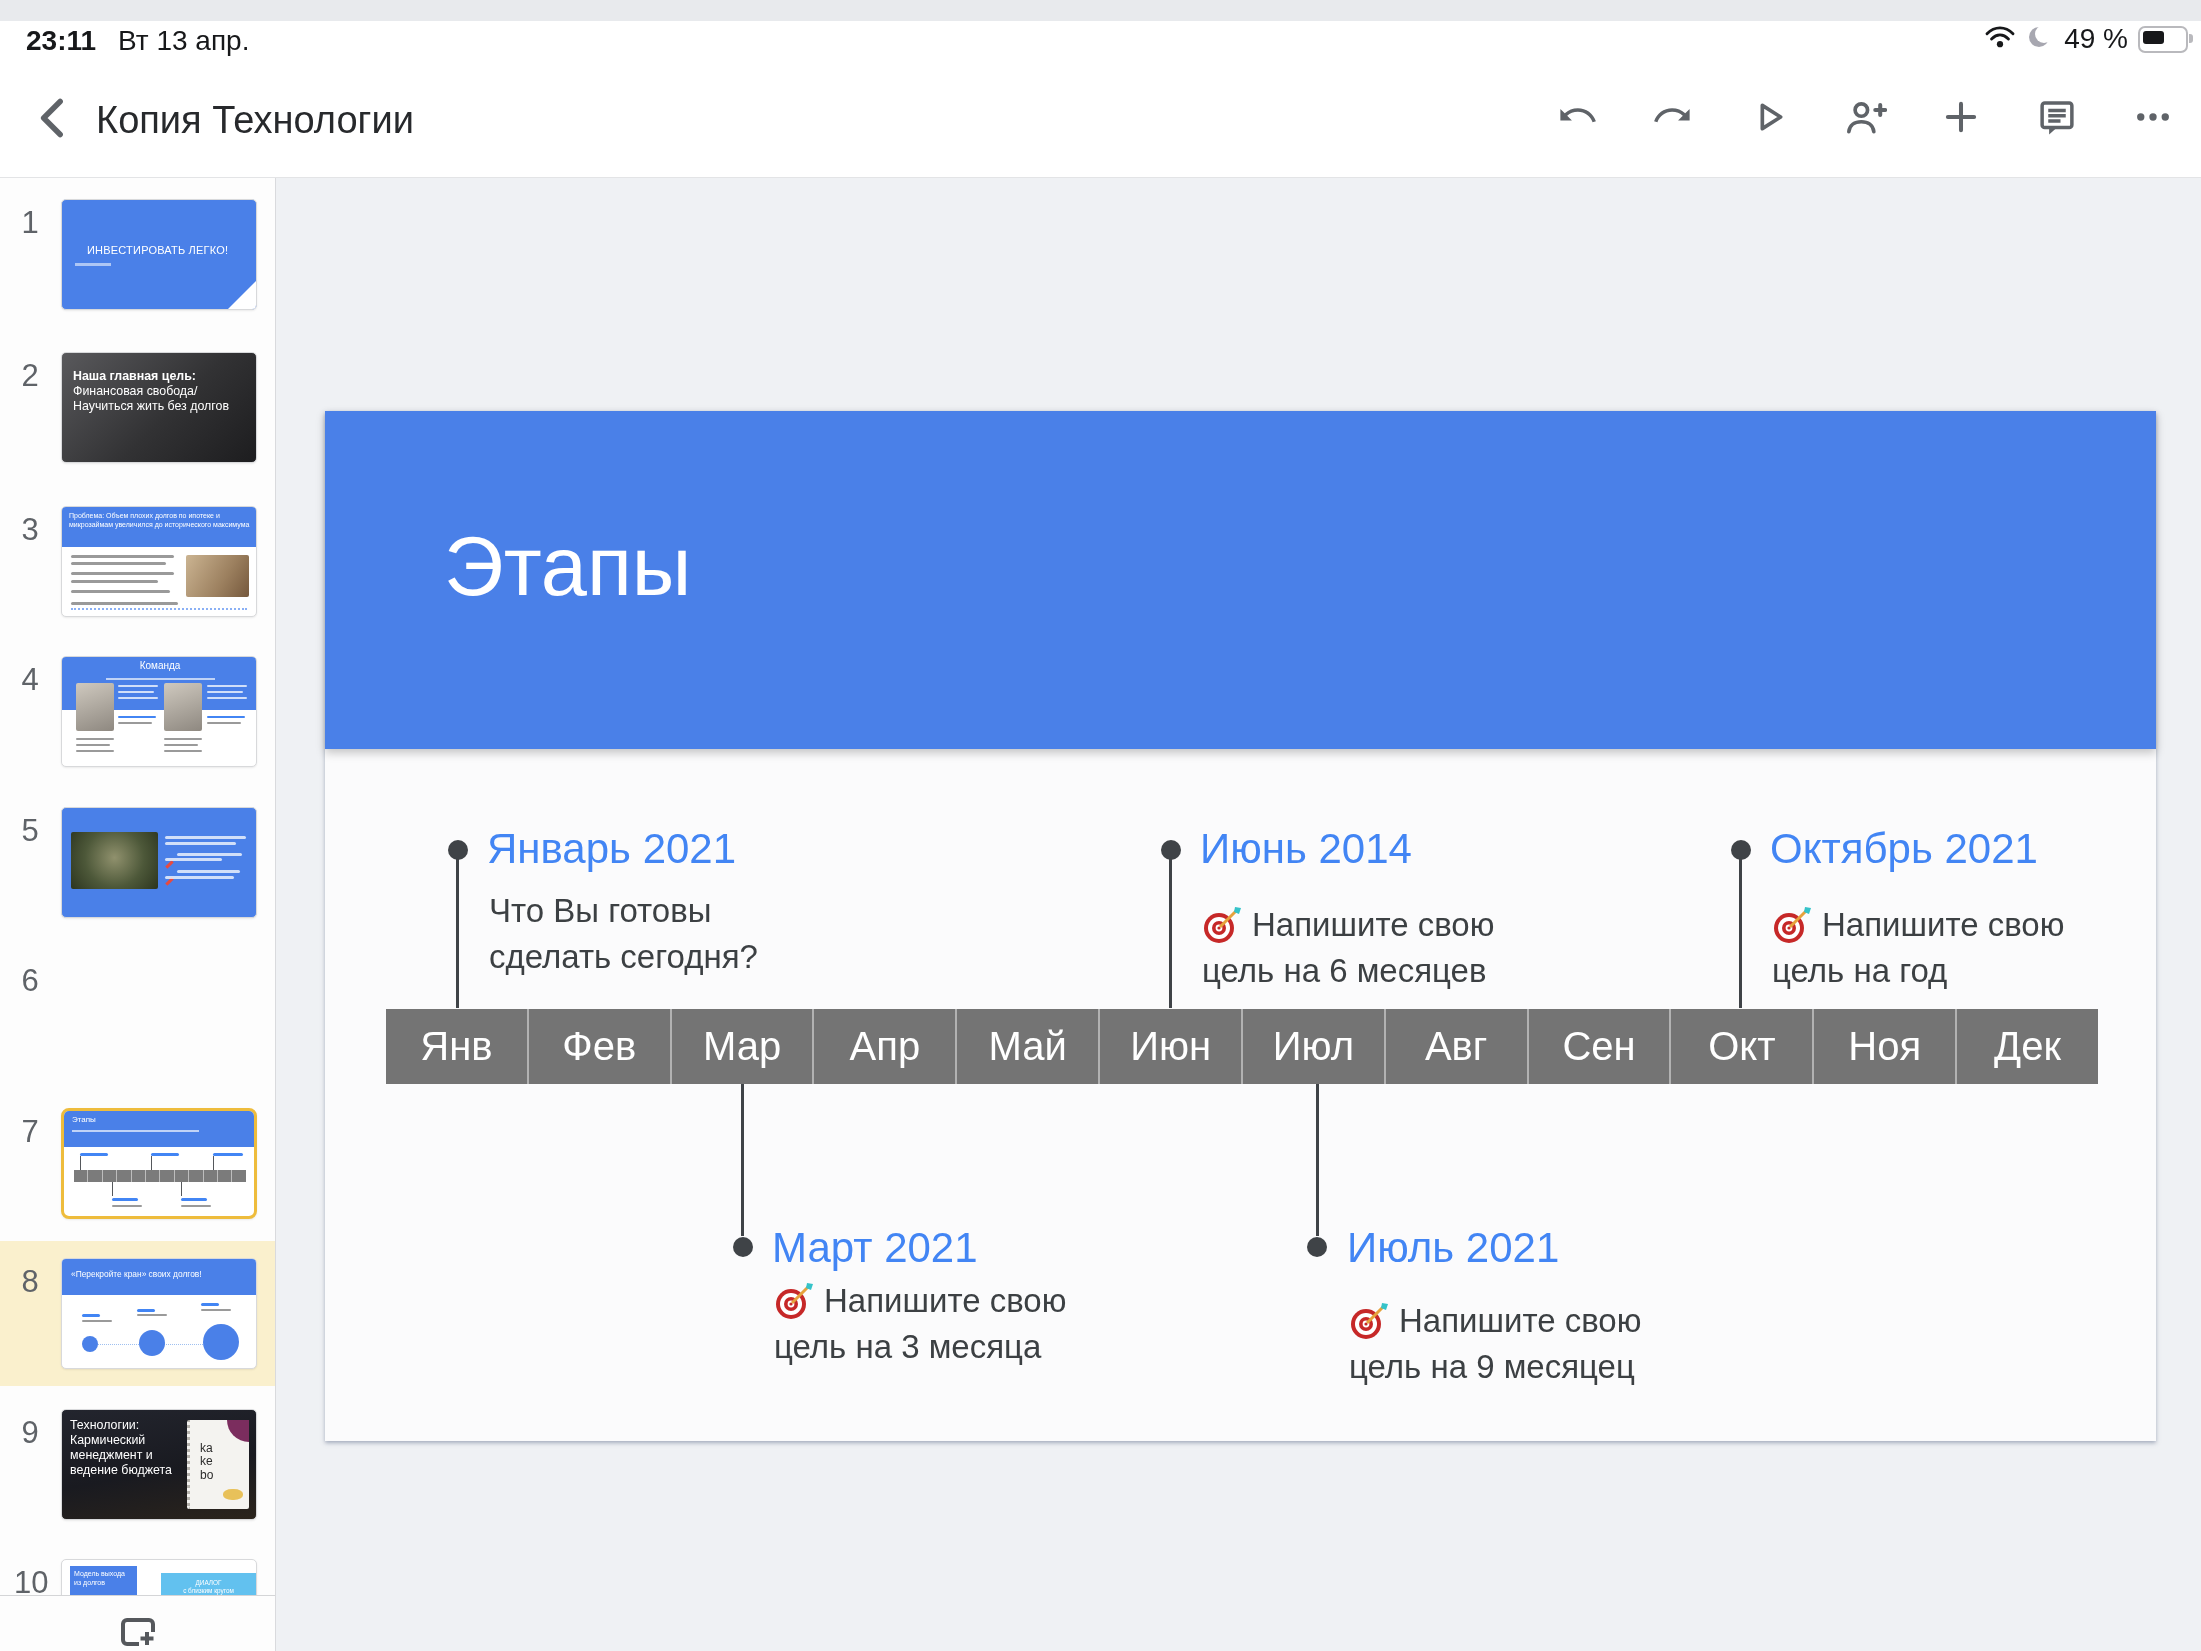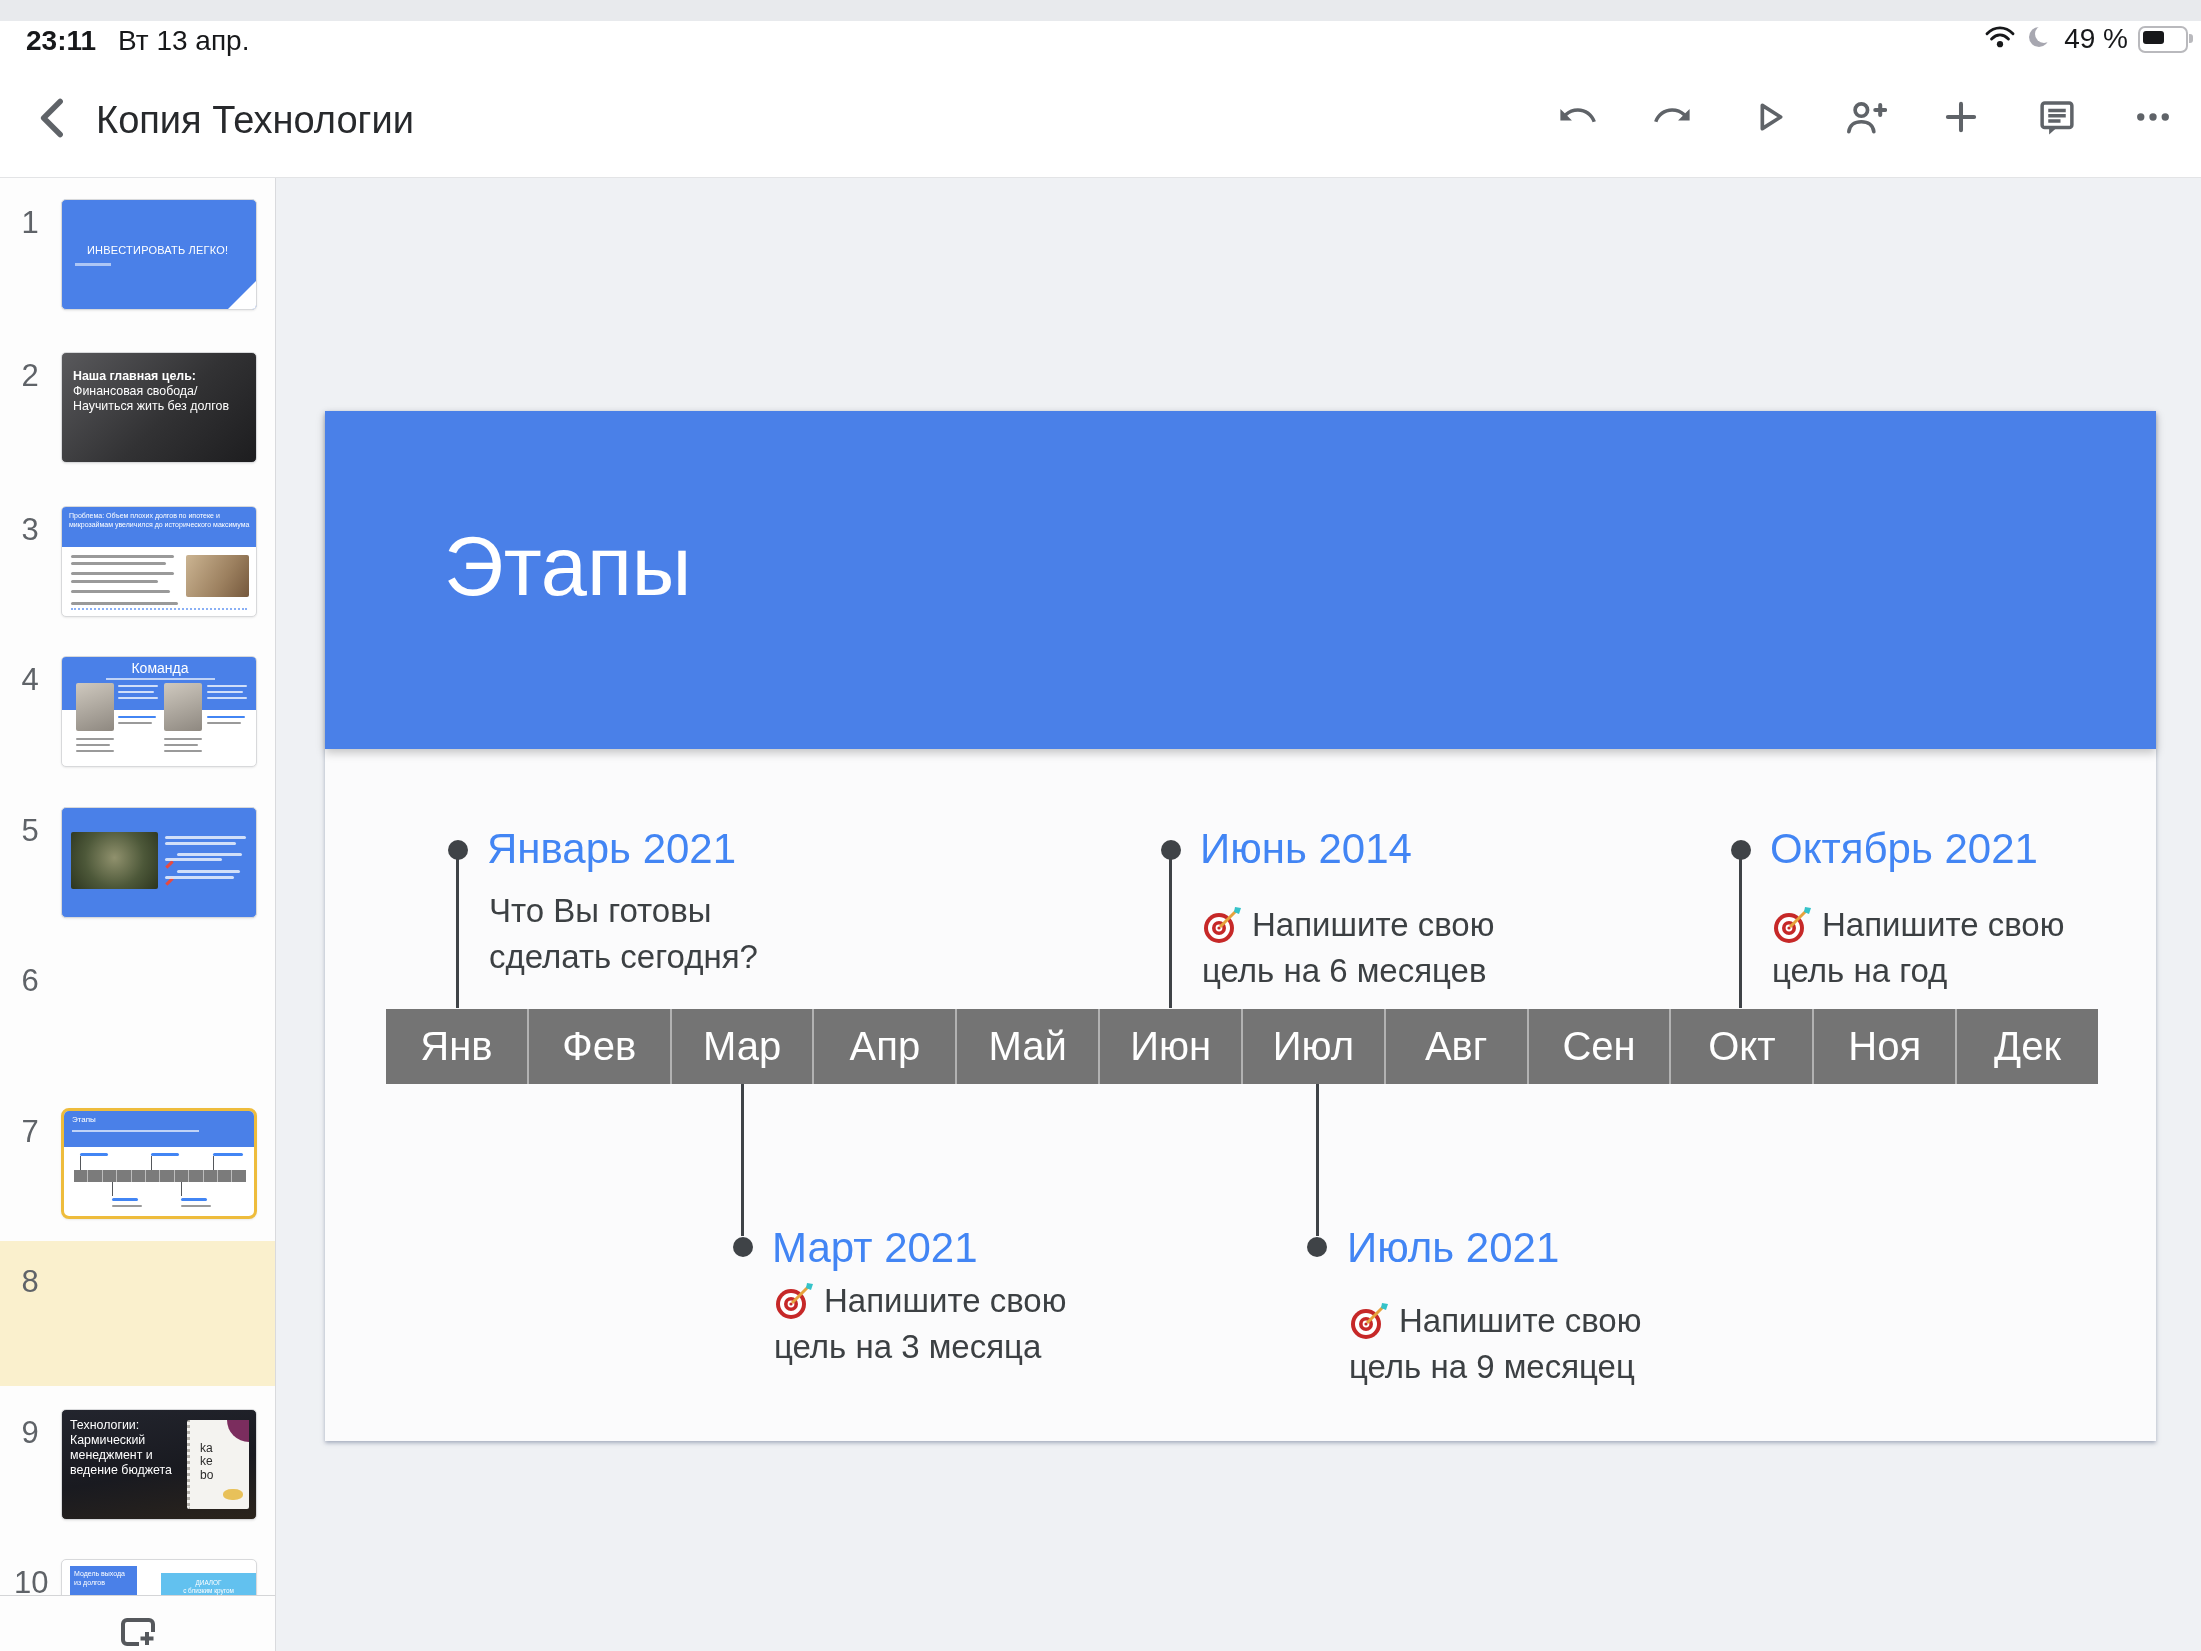--- a/index.html
+++ b/index.html
@@ -46,21 +46,21 @@
   .t2-txt{position:absolute;left:11px;top:16px;width:168px;color:#fff;font-size:12.4px;line-height:15px;}
   .t2-lead{font-weight:700;}
   
   .t3-head{position:absolute;left:0;top:0;width:196px;height:40px;background:#4a80e8;color:#fff;
            font-size:7px;line-height:9px;padding:4px 7px;box-sizing:border-box;}
   .t3-photo{position:absolute;right:7px;top:48px;width:63px;height:42px;border-radius:2px;
             background:linear-gradient(120deg,#cbb492 0%,#9c805f 60%,#75583c 100%);}
   .t3-dots{position:absolute;left:9px;right:9px;bottom:6px;border-top:2px dotted #8ab0f5;}
   
   .t4-band{position:absolute;left:0;top:0;width:196px;height:53px;background:#4a80e8;}
-  .t4-title{position:absolute;left:0;top:3px;width:196px;text-align:center;color:#fff;font-size:14px;}
+  .t4-title{position:absolute;left:0;top:3px;width:196px;text-align:center;color:#fff;font-size:10px;}
   .t4-sub{position:absolute;left:44px;top:21px;width:109px;height:2px;background:rgba(255,255,255,.65);}
   .t4-photo{position:absolute;width:38px;height:48px;background:linear-gradient(160deg,#cfc9bf,#8e8880);border-radius:2px;}
   
   .t5{background:#4a80e8;}
   .t5-photo{position:absolute;left:9px;top:24px;width:87px;height:57px;border-radius:2px;
             background:radial-gradient(circle at 50% 45%,#90916d 0%,#4d5839 55%,#2c351f 100%);}
   .t5-slash{display:inline-block;width:9px;height:3px;background:#e84a3f;transform:rotate(-45deg);margin-right:4px;}
   
   .t6-left{position:absolute;left:0;top:0;width:121px;height:111px;background:linear-gradient(120deg,#6a6158 0%,#2e2a25 60%,#17150f 100%);}
   .t6-title{position:absolute;left:13px;top:55px;color:#fff;font-size:12px;}
@@ -301,20 +301,33 @@
           <div class="t7-tick" style="left:117px;top:71px;height:14px"></div>
           <div class="bbar" style="position:absolute;left:48px;top:87px;width:26px;height:2.5px"></div>
           <div class="bbar" style="position:absolute;left:117px;top:87px;width:26px;height:2.5px"></div>
           <div class="bar" style="position:absolute;left:48px;top:94px;width:30px;height:2px"></div>
           <div class="bar" style="position:absolute;left:117px;top:94px;width:30px;height:2px"></div>
         </div>
       </div>
 
       <div class="sl-item" style="top:1081px">
         <div class="sl-num">8</div>
+        <div class="thumb">
+          <div class="t8-head">«Перекройте кран» своих долгов!</div>
+          <div class="bbar" style="position:absolute;left:20px;top:55px;width:18px;height:2.5px"></div>
+          <div class="bar" style="position:absolute;left:20px;top:61px;width:30px;height:2px"></div>
+          <div class="bbar" style="position:absolute;left:75px;top:50px;width:18px;height:2.5px"></div>
+          <div class="bar" style="position:absolute;left:75px;top:55px;width:30px;height:2px"></div>
+          <div class="bbar" style="position:absolute;left:139px;top:44px;width:18px;height:2.5px"></div>
+          <div class="bar" style="position:absolute;left:139px;top:50px;width:30px;height:2px"></div>
+          <div class="t8-dots"></div>
+          <div class="t8-c" style="left:20px;top:77px;width:16px;height:16px"></div>
+          <div class="t8-c" style="left:77px;top:71px;width:26px;height:26px"></div>
+          <div class="t8-c" style="left:141px;top:65px;width:36px;height:36px"></div>
+        </div>
       </div>
 
       <div class="sl-item" style="top:1232px">
         <div class="sl-num">9</div>
         <div class="thumb t9">
           <div class="t9-txt">Технологии: Кармический менеджмент и ведение бюджета</div>
           <div class="t9-book">
             <div class="t9-corner"></div>
             <div class="t9-kakebo preline">ka
 ke

